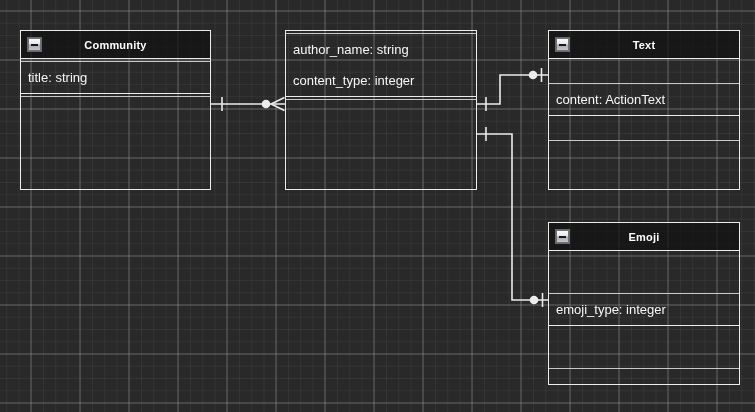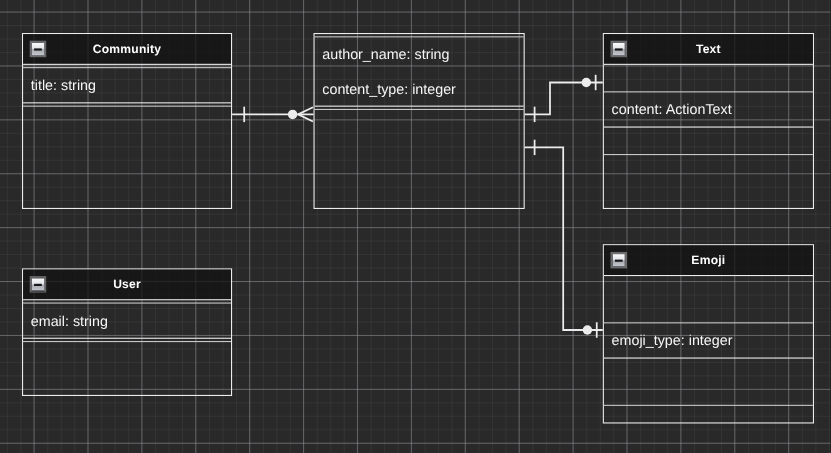--- a/index.html
+++ b/index.html
@@ -152,32 +152,20 @@
         <span class="minus"></span>
       </span>
       <span class="e-title">Text</span>
     </div>
     <div class="e-rows">
       <div class="e-row">content: ActionText</div>
     </div>
     <div class="e-foot"></div>
   </div>
 
-  <div class="entity" style="left:20px; top:244px; width:191px; height:116px;">
-    <div class="e-head">
-      <span class="collapse-btn">
-        <span class="minus"></span>
-      </span>
-      <span class="e-title">User</span>
-    </div>
-    <div class="e-rows">
-      <div class="e-row">email: string</div>
-    </div>
-    <div class="e-foot"></div>
-  </div>
 
   <div class="entity" style="left:548px; top:222px; width:192px; height:163px;gap:40px;">
     <div class="e-head">
       <span class="collapse-btn">
         <span class="minus"></span>
       </span>
       <span class="e-title">Emoji</span>
     </div>
     <div class="e-rows">
       <div class="e-row">emoji_type: integer</div>

